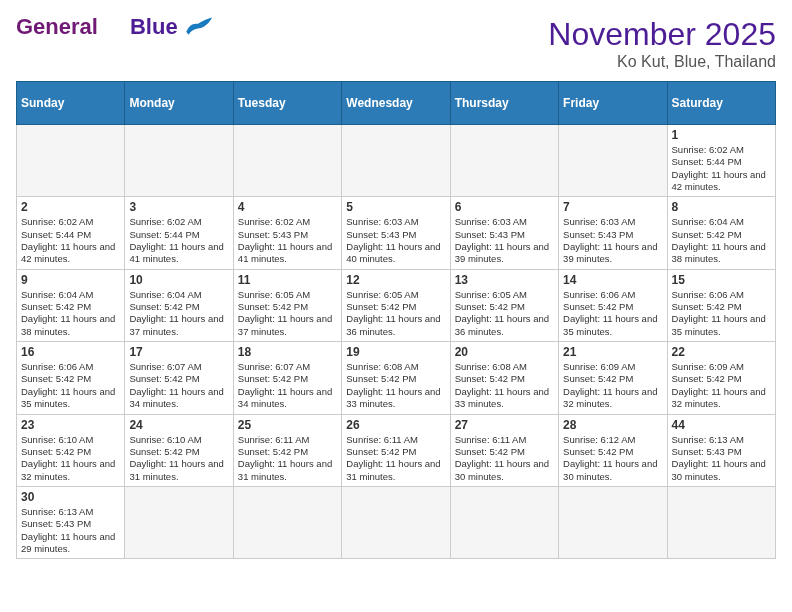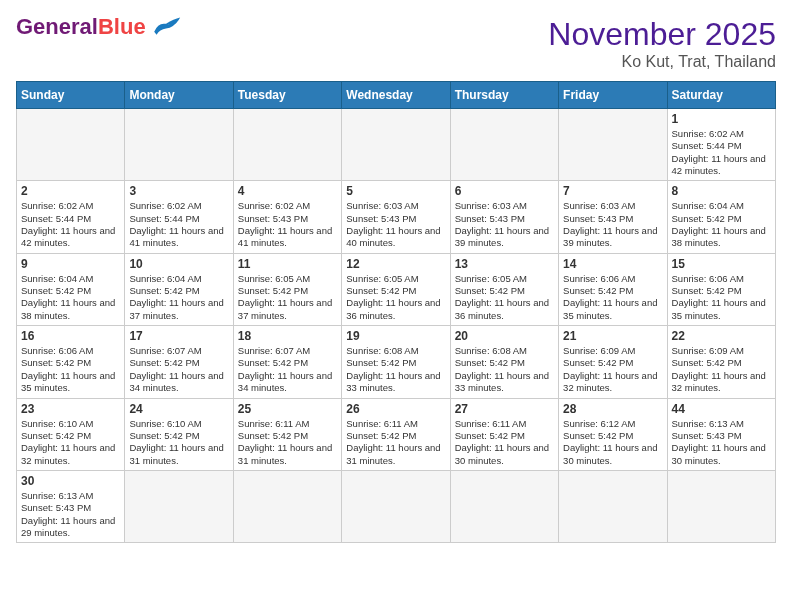--- a/index.html
+++ b/index.html
@@ -23,22 +23,23 @@
     }
     .logo-text-general {
       font-size: 22px;
       font-weight: bold;
       color: #701a75;
       line-height: 1;
     }
     .logo-text-blue {
       font-size: 22px;
       font-weight: bold;
-      color: #ef4444;
+      color: #4c1d95;
       line-height: 1;
+      margin-left: 32px;
     }
     .logo-line {
       display: flex;
       align-items: center;
     }
     .logo-bird {
       width: 32px;
       height: 22px;
       margin-left: 4px;
     }
@@ -56,21 +57,21 @@
     }
     .calendar {
       width: 100%;
       border-collapse: collapse;
       border: 1px solid #ccc;
     }
     .calendar th {
       background-color: #2c7bb6;
       color: white;
       font-size: 12px;
-      padding: 6px 4px;
+      padding: 14px 4px;
       text-align: left;
       border: 1px solid #1a5f8a;
       font-weight: bold;
     }
     .calendar td {
       border: 1px solid #ccc;
       vertical-align: top;
       padding: 3px 4px;
       width: calc(100% / 7);
       min-height: 70px;
@@ -107,21 +108,21 @@
         <span class="logo-text-general">General</span><span class="logo-text-blue">Blue</span>
       </div>
       <svg class="logo-bird" viewBox="0 0 40 28" xmlns="http://www.w3.org/2000/svg">
         <path d="M5,20 Q10,8 20,10 Q28,12 35,5 Q30,15 20,16 Q12,17 8,24 Z" fill="#1a7abf"></path>
         <path d="M20,10 Q30,4 38,2 Q34,10 28,12 Z" fill="#1a7abf"></path>
       </svg>
     </div>
   </div>
   <div class="title-section">
     <div class="month-title">November 2025</div>
-    <div class="location">Ko Kut, Trat, Thailand</div>
+    <div class="location">Ko Kut, Blue, Thailand</div>
   </div>
 </div>
 
 <table class="calendar">
   <thead>
     <tr>
     <th>Sunday</th>
         <th>Monday</th>
         <th>Tuesday</th>
         <th>Wednesday</th>

